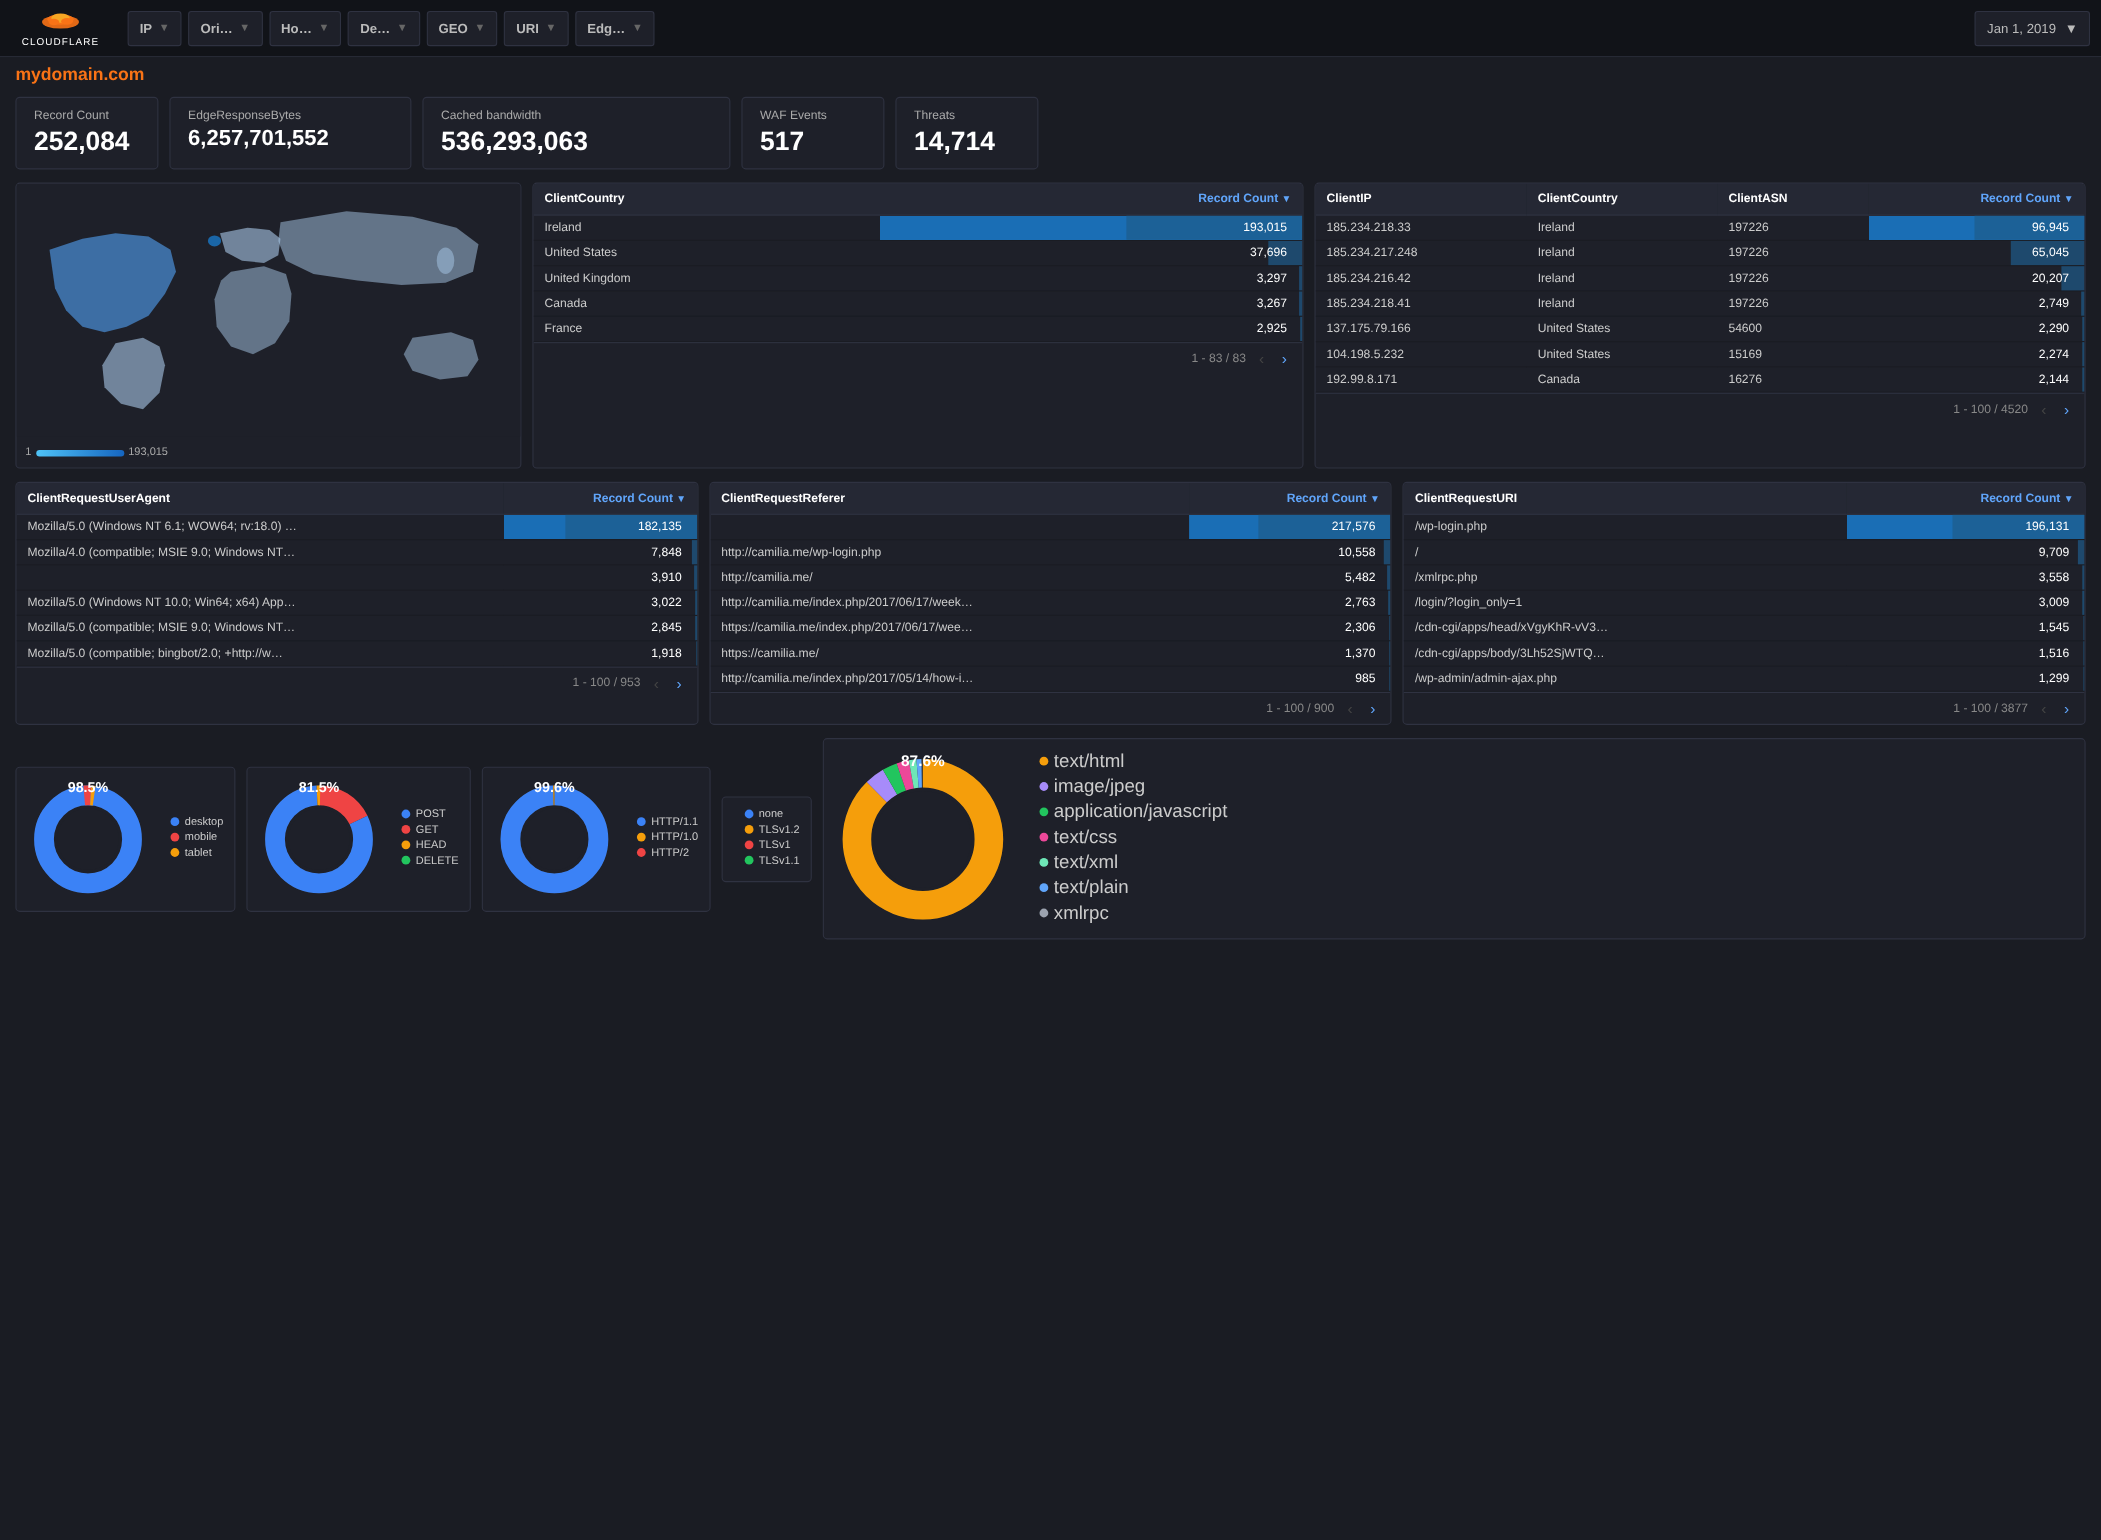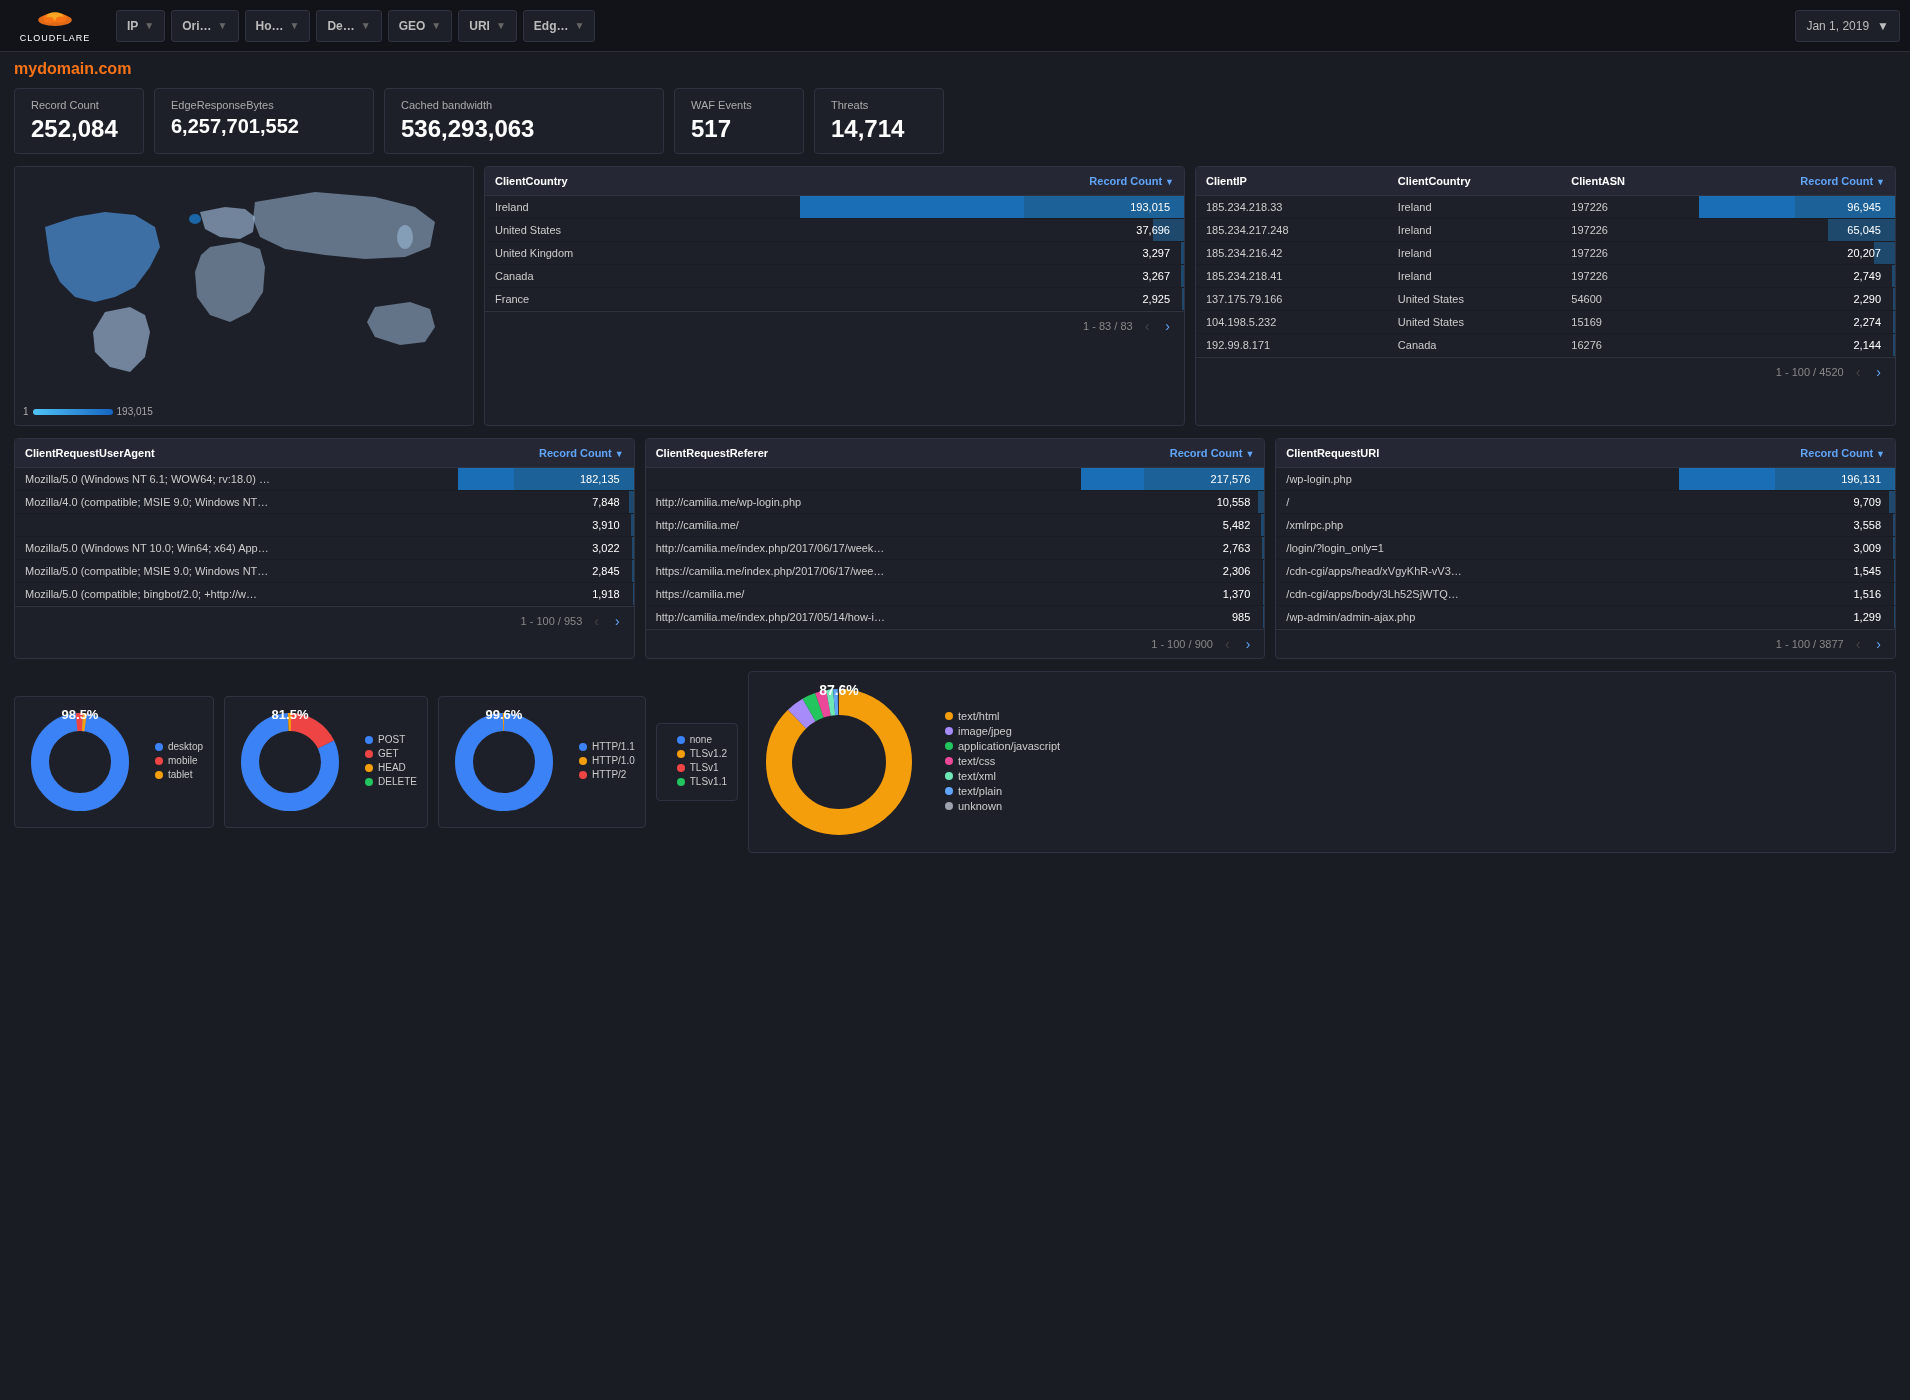--- a/index.html
+++ b/index.html
@@ -818,21 +818,21 @@
 
         <circle cx="80" cy="80" r="60" fill="none" stroke="#ec4899" stroke-width="26" stroke-dasharray="9.4 367.6" stroke-dashoffset="-356.4" transform="rotate(-90 80 80)"></circle>
 
         <circle cx="80" cy="80" r="60" fill="none" stroke="#6ee7b7" stroke-width="26" stroke-dasharray="5.65 371.35" stroke-dashoffset="-365.8" transform="rotate(-90 80 80)"></circle>
 
         <circle cx="80" cy="80" r="60" fill="none" stroke="#60a5fa" stroke-width="26" stroke-dasharray="3.77 373.23" stroke-dashoffset="-371.45" transform="rotate(-90 80 80)"></circle>
         <circle cx="80" cy="80" r="44" fill="#1e2029"></circle>
       </svg>
       <div class="donut-label" style="font-size:14px">87.6%</div>
     </div>
-    <div class="chart-legend" style="font-size:11px">
+    <div class="chart-legend" style="font-size:17px">
       <div class="legend-item">
           <div class="legend-dot" style="background:#f59e0b"></div>
           <span>text/html</span>
         </div>
       <div class="legend-item">
           <div class="legend-dot" style="background:#a78bfa"></div>
           <span>image/jpeg</span>
         </div>
       <div class="legend-item">
           <div class="legend-dot" style="background:#22c55e"></div>
@@ -845,18 +845,18 @@
       <div class="legend-item">
           <div class="legend-dot" style="background:#6ee7b7"></div>
           <span>text/xml</span>
         </div>
       <div class="legend-item">
           <div class="legend-dot" style="background:#60a5fa"></div>
           <span>text/plain</span>
         </div>
       <div class="legend-item">
           <div class="legend-dot" style="background:#9ca3af"></div>
-          <span>unknown</span>
+          <span>xmlrpc</span>
         </div>
     </div>
   </div>
 
 </div>
 
 </body></html>

